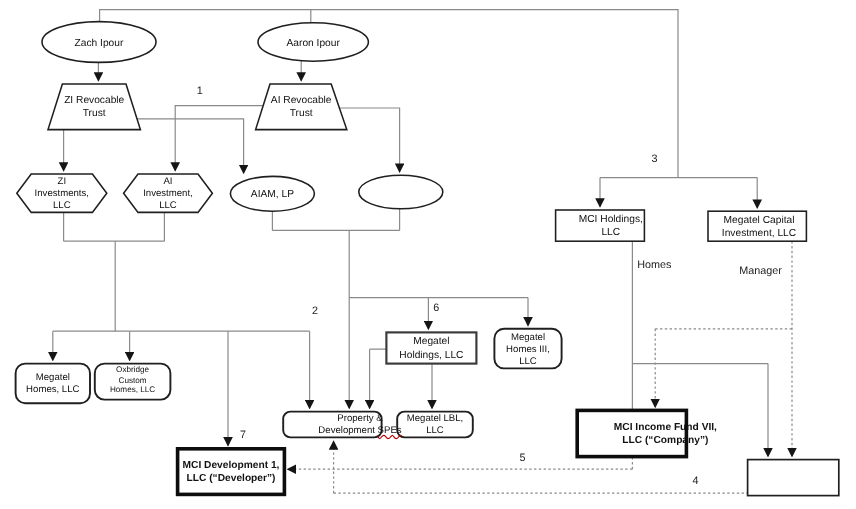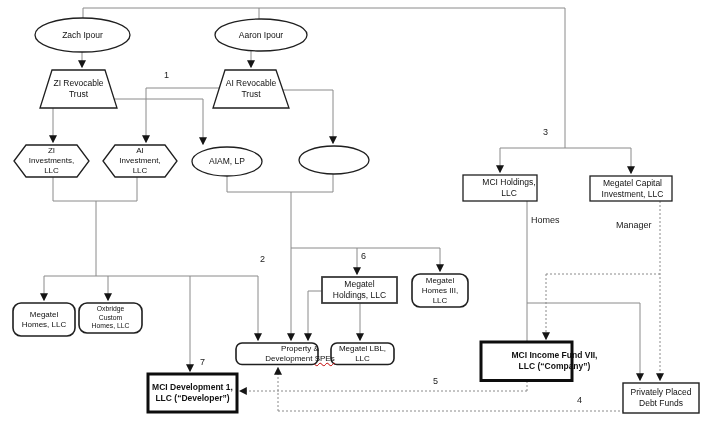--- a/index.html
+++ b/index.html
@@ -123,22 +123,20 @@
 LLC</div>
   <div class="n small" style="left:236px;top:343px;width:82px;height:21px;margin-left:23px;">
     <div><span>Property &amp;</span><br><span>Development</span> <span class="sq">SPEs</span></div>
   </div>
   <div class="n small" style="left:331px;top:343px;width:63px;height:21px;">Megatel LBL,
 LLC</div>
   <div class="n bold" style="left:481px;top:342px;width:91px;height:38px;margin-left:28px;">MCI Income Fund VII,
 LLC (“Company”)</div>
   <div class="n bold" style="left:148px;top:374px;width:89px;height:38px;">MCI Development 1,
 LLC (“Developer”)</div>
-  <div class="n" style="left:623px;top:383px;width:76px;height:30px;">Privately Placed
-Debt Funds</div>
 
   <div class="elabel" style="left:164px;top:70px;">1</div>
   <div class="elabel" style="left:260px;top:254px;">2</div>
   <div class="elabel" style="left:543px;top:127px;">3</div>
   <div class="elabel" style="left:577px;top:395px;">4</div>
   <div class="elabel" style="left:433px;top:376px;">5</div>
   <div class="elabel" style="left:361px;top:251px;">6</div>
   <div class="elabel" style="left:200px;top:357px;">7</div>
   <div class="elabel" style="left:531px;top:215px;">Homes</div>
   <div class="elabel" style="left:616px;top:220px;">Manager</div>

